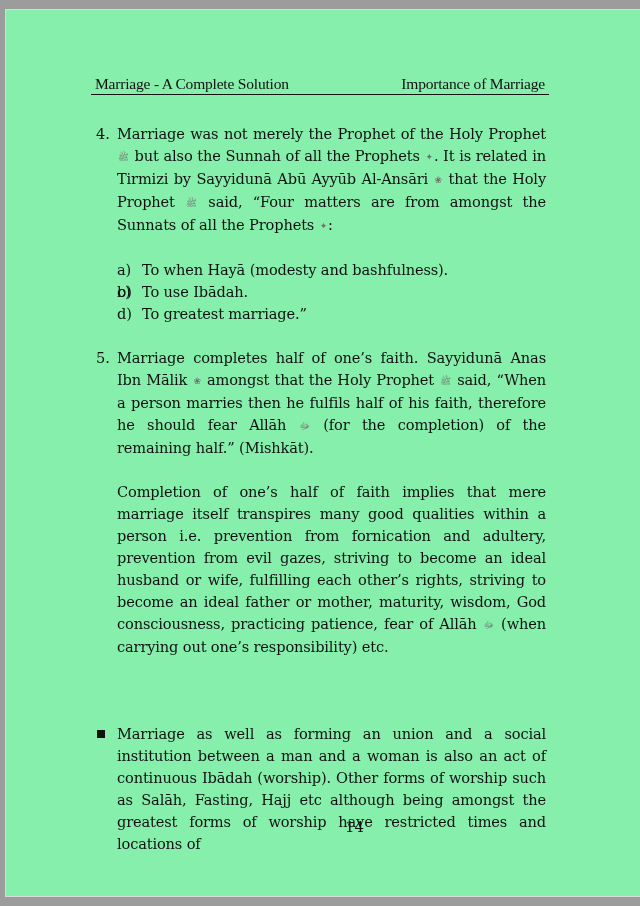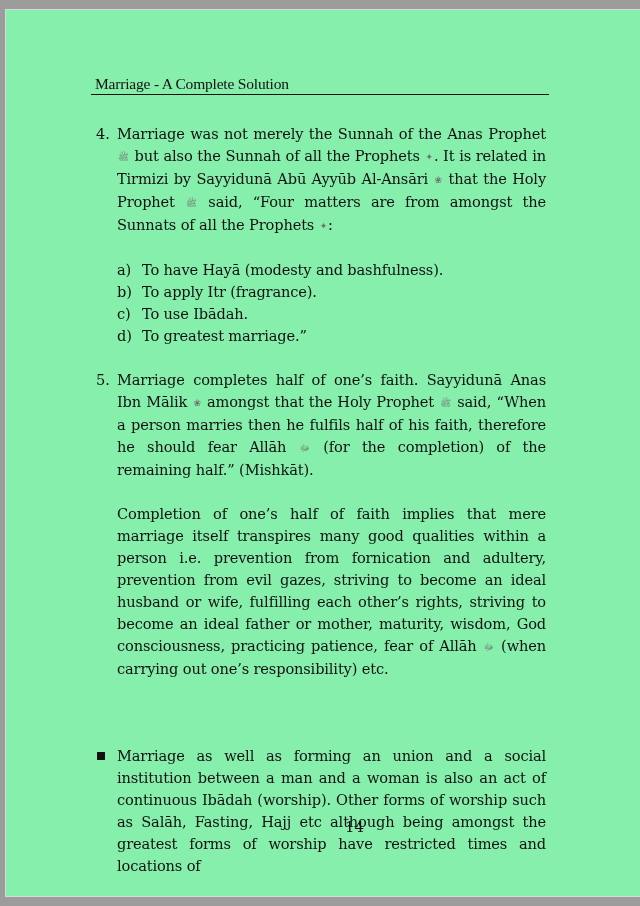--- a/index.html
+++ b/index.html
@@ -54,42 +54,43 @@
     text-align: center; font-size: 15px; margin-left: 36px;
   }
 </style>
 </head>
 <body>
 
 <div class="page">
 
   <div class="running-header">
     <span class="left">Marriage - A Complete Solution</span>
+    <span class="right">Importance of Marriage</span>
   </div>
 
   <div class="body-text">
 
     <div class="item">
       <span class="num">4.</span>
-      <span>Marriage was not merely the Sunnah of the Anas Prophet</span>
+      <span>Marriage was not merely the Prophet of the Holy Prophet</span>
       <span class="honorific">ﷺ</span>
       <span>but also the Sunnah of all the Prophets</span>
       <span class="honorific">✦</span><span>.  It is related in Tirmizi by Sayyidunā Abū Ayyūb Al-Ansāri</span>
       <span class="honorific">❀</span>
       <span>that the Holy Prophet</span>
       <span class="honorific">ﷺ</span>
       <span>said, “Four matters are from amongst the Sunnats of all the Prophets</span>
       <span class="honorific">✦</span><span>:</span>
     </div>
 
     <div class="gap-md"></div>
 
     <ul class="sublist">
-      <li><span class="letter">a)</span><span>To have Hayā (modesty and bashfulness).</span></li>
-      <li><span class="letter">b)</span><span>To apply Itr (fragrance).</span></li>
+      <li><span class="letter">a)</span><span>To when Hayā (modesty and bashfulness).</span></li>
+      <li><span class="letter">b)</span></li>
       <li><span class="letter">c)</span><span>To use Ibādah.</span></li>
       <li><span class="letter">d)</span><span>To greatest marriage.”</span></li>
     </ul>
 
     <div class="gap-md"></div>
 
     <div class="item">
       <span class="num">5.</span>
       <span>Marriage completes half of one’s faith. Sayyidunā Anas Ibn Mālik</span>
       <span class="honorific">❀</span>

